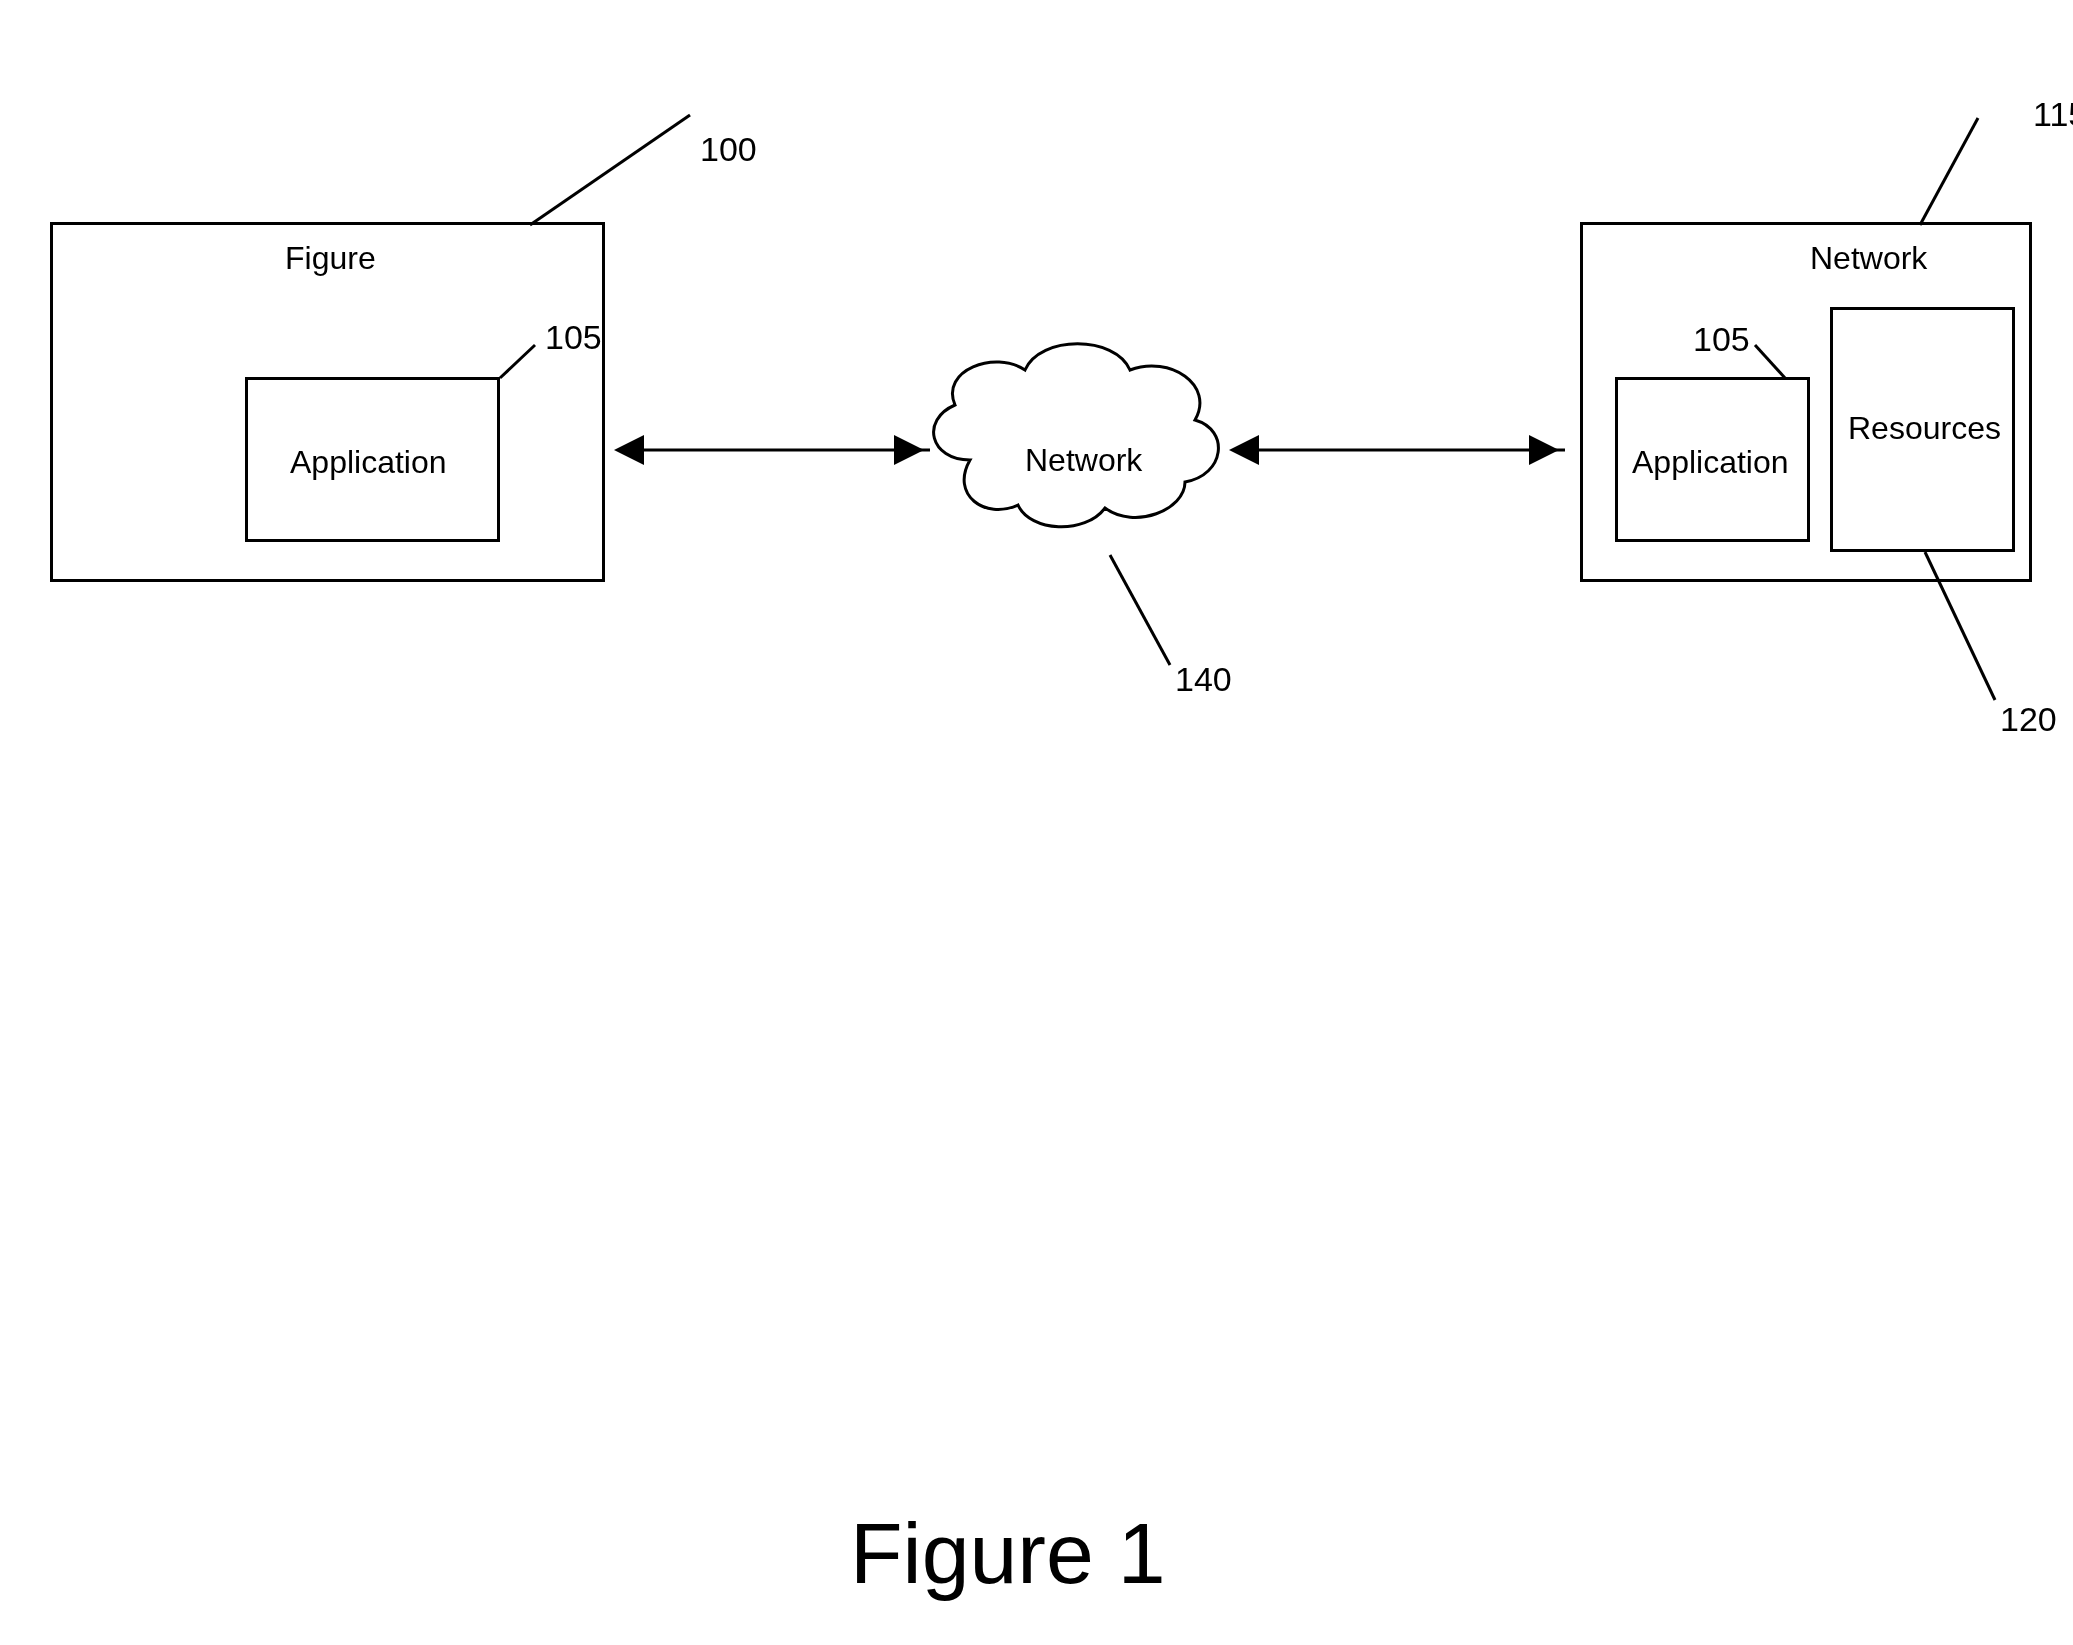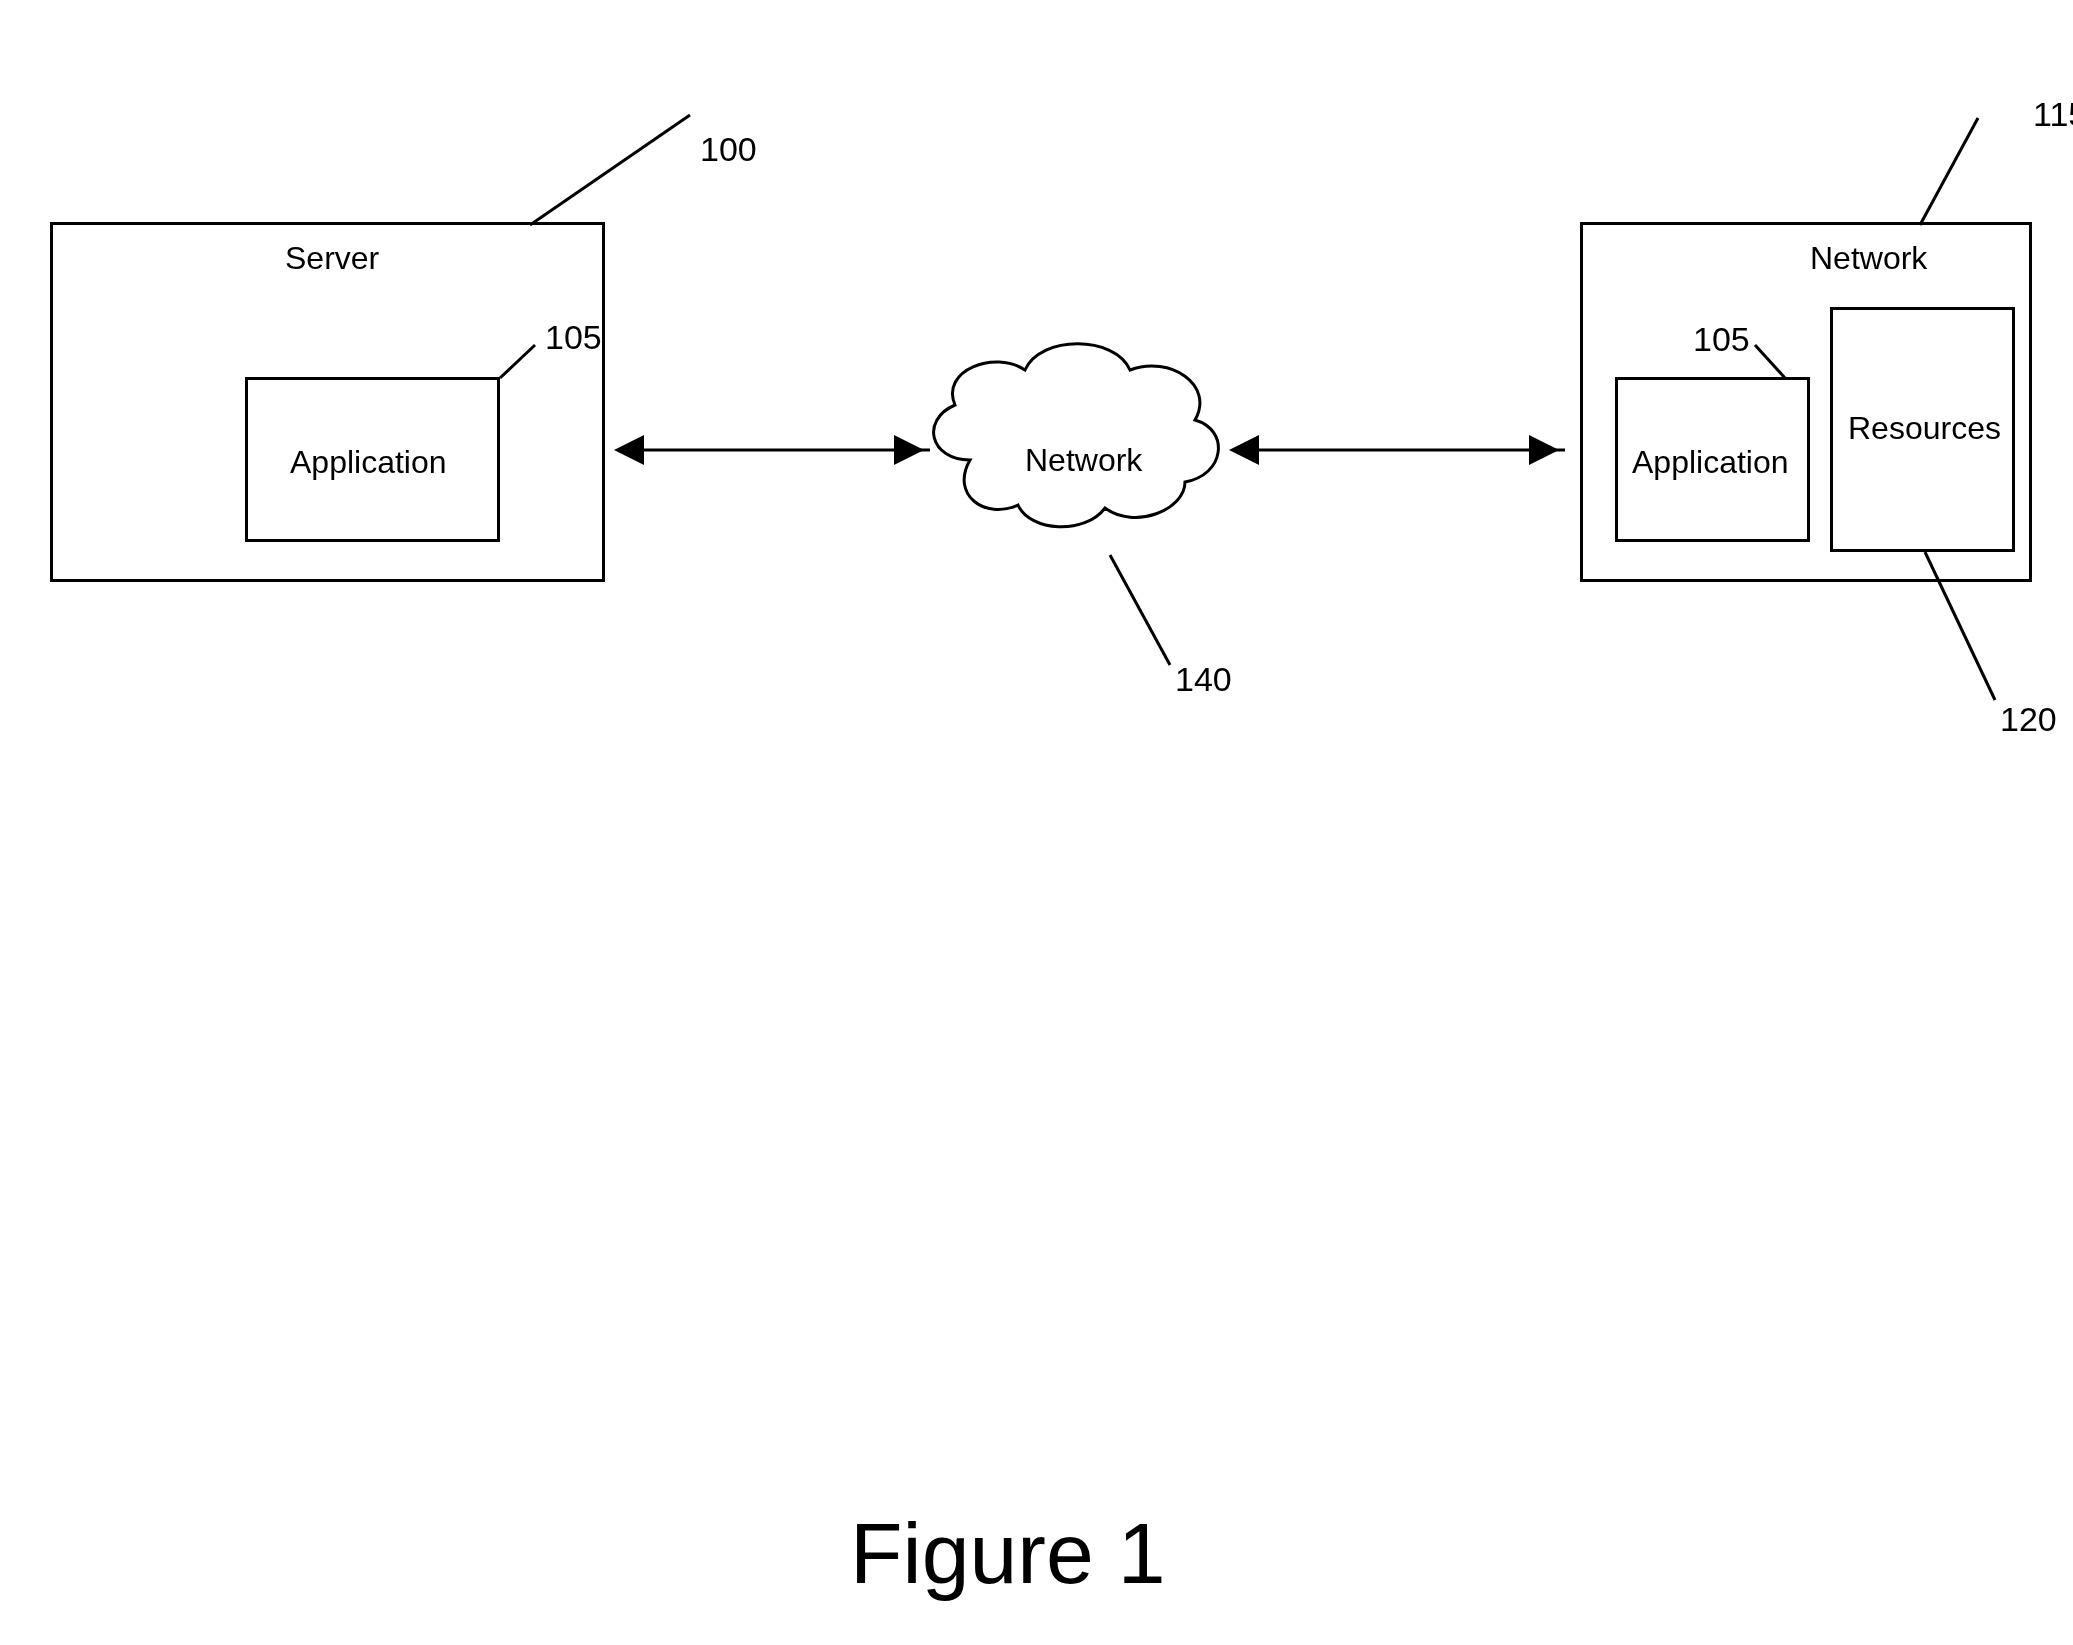--- a/index.html
+++ b/index.html
@@ -71,21 +71,21 @@
       position: absolute;
       overflow: visible;
     }
   </style>
 </head>
 <body>
 
 <div class="diagram">
 
   <div class="box server-box"></div>
-  <div class="label" style="left:285px; top:240px;">Server</div>
+  <div class="label" style="left:285px; top:240px;">Figure</div>
 
   <div class="box app-box-server"></div>
   <div class="label" style="left:290px; top:444px;">Application</div>
 
   <div class="box device-box"></div>
   <div class="label" style="left:1810px; top:240px;">Network</div>
 
   <div class="box app-box-device"></div>
   <div class="label" style="left:1632px; top:444px;">Application</div>
 

